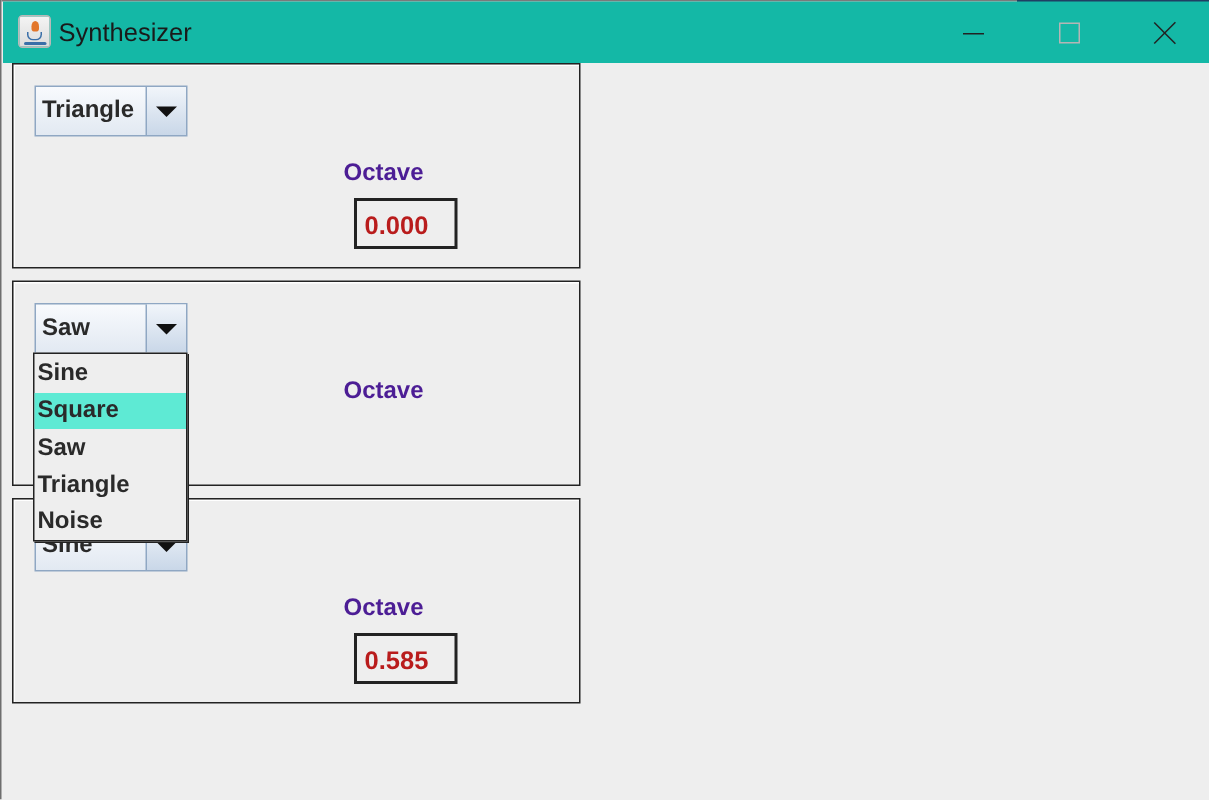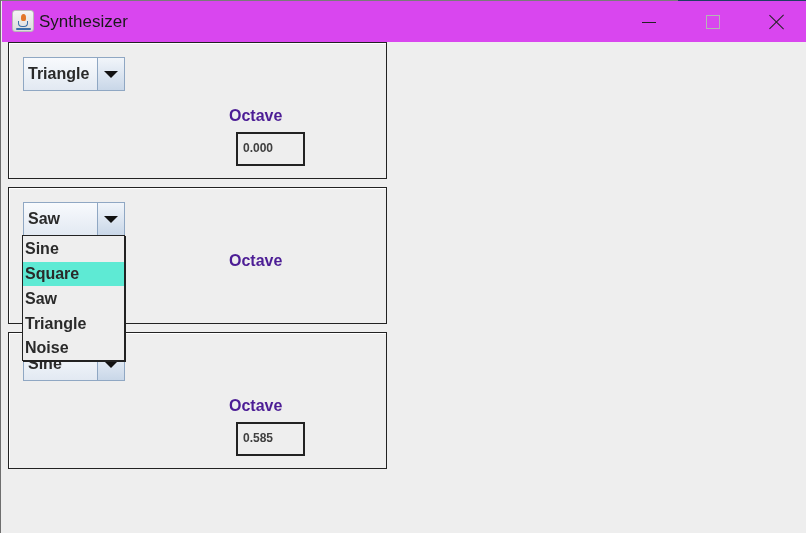--- a/index.html
+++ b/index.html
@@ -3,21 +3,21 @@
   <meta charset="utf-8">
   <style>
     * { box-sizing: border-box; margin: 0; padding: 0; }
     html, body { width: 806px; height: 533px; overflow: hidden; background: #eeeeee; }
     body { position: relative; font-family: "Liberation Sans", sans-serif; }
 
     .window { position: absolute; left: 0; top: 0; width: 806px; height: 533px; background: #eeeeee; border-left: 1px solid #6e6e6e; }
     .topline-left { position: absolute; left: 0; top: 0; width: 677px; height: 1px; background: #7a7a7a; }
     .topline-right { position: absolute; left: 677px; top: 0; width: 129px; height: 2px; background: #1f3f63; }
 
-    .titlebar { position: absolute; left: 1px; top: 1px; width: 805px; height: 41px; background: #d946ef; }
+    .titlebar { position: absolute; left: 1px; top: 1px; width: 805px; height: 41px; background: #14b8a6; }
     .app-icon { position: absolute; left: 10px; top: 9px; width: 22px; height: 22px; border: 1px solid #b9b9b9; border-radius: 3px; background: linear-gradient(#f4f4f4, #dcdcdc); }
     .app-icon .cup { position: absolute; left: 5px; top: 10px; width: 10px; height: 6px; border: 1.5px solid #3a6fa8; border-top: none; border-radius: 0 0 4px 4px; }
     .app-icon .steam { position: absolute; left: 8px; top: 3px; width: 5px; height: 7px; border-radius: 50% 50% 30% 30%; background: #e2762a; }
     .app-icon .saucer { position: absolute; left: 3px; top: 17px; width: 15px; height: 2px; background: #3a6fa8; border-radius: 1px; }
     .title { position: absolute; left: 37px; top: 11px; font-size: 17px; color: #1a1a1a; }
 
     .win-btn { position: absolute; top: 1px; width: 46px; height: 40px; display: flex; align-items: center; justify-content: center; }
     .btn-min { left: 624px; }
     .btn-max { left: 688px; }
     .btn-close { left: 752px; }
@@ -33,21 +33,21 @@
     .panel2 { top: 187px; }
     .panel3 { top: 332px; }
 
     .combo { position: absolute; left: 14px; top: 14px; width: 102px; height: 34px; border: 1px solid #8fa7c3; background: linear-gradient(#f8fafd, #e2e9f2); }
     .combo-value { position: absolute; left: 4px; top: 7px; font-size: 16px; font-weight: bold; color: #2a2a2a; }
     .combo-arrow-btn { position: absolute; right: 0; top: 0; width: 27px; height: 32px; border-left: 1px solid #8fa7c3; background: linear-gradient(#f1f5fa, #c9d7e8); display: flex; align-items: center; justify-content: center; }
     .arrow { width: 0; height: 0; border-left: 7px solid transparent; border-right: 7px solid transparent; border-top: 7px solid #111; }
 
     .octave-label { position: absolute; left: 220px; top: 64px; font-size: 16px; font-weight: bold; color: #4c1d95; }
     .octave-field { position: absolute; left: 227px; top: 89px; width: 69px; height: 34px; border: 2px solid #222; background: #eeeeee; }
-    .octave-value { position: absolute; left: 5px; top: 7px; font-size: 12px; font-weight: bold; color: #404040; }
+    .octave-value { position: absolute; left: 5px; top: 7px; font-size: 17px; font-weight: bold; color: #b91c1c; }
 
     .dropdown { position: absolute; left: 21px; top: 235px; width: 103px; height: 126px; background: #eeeeee; border: 1px solid #222; box-shadow: 1px 1px 0 #222; z-index: 5; }
     .dd-item { position: absolute; left: 0; width: 101px; height: 24px; font-size: 16px; font-weight: bold; color: #2a2a2a; padding-left: 2px; line-height: 24px; }
     .dd-item.selected { background: #5eead4; }
   </style>
 </head>
 <body>
 
 <div class="window">
   <div class="topline-left"></div>

